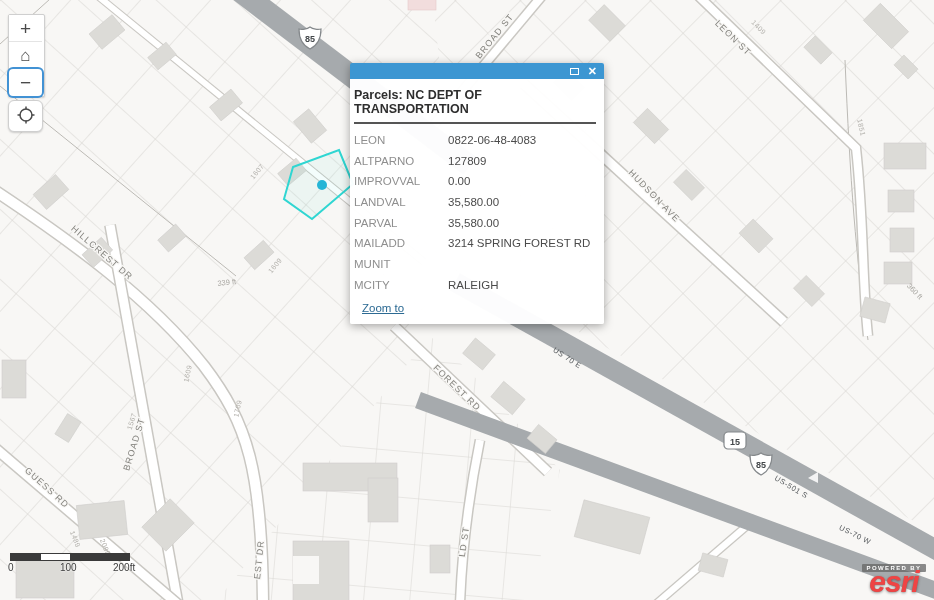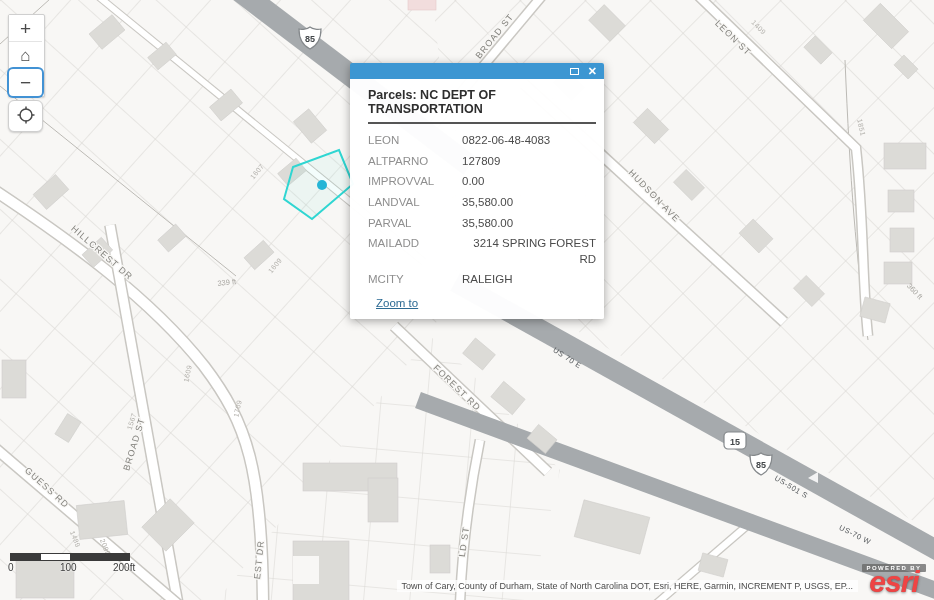--- a/index.html
+++ b/index.html
@@ -34,21 +34,21 @@
   .locate-btn{position:absolute;left:8px;top:100px;width:35px;height:32px;background:#fff;
     border:1px solid #cfcfcf;border-radius:6px;box-shadow:0 1px 2px rgba(0,0,0,.18);cursor:pointer;padding:0;}
 
   
   .popup{position:absolute;left:350px;top:63px;width:254px;box-shadow:0 2px 10px rgba(0,0,0,.35);
     border-radius:2px;overflow:hidden;z-index:10;}
   .popup-header{height:16px;background:#3c96d2;display:flex;align-items:center;justify-content:flex-end;
     padding:0 7px;gap:9px;}
   .dock-btn{width:9px;height:7px;border:1.5px solid #fff;background:transparent;padding:0;cursor:pointer;display:block;}
   .close-btn{color:#fff;font-size:11px;font-weight:bold;line-height:1;background:none;border:0;padding:0;cursor:pointer;}
-  .popup-body{background:rgba(255,255,255,.97);padding:7px 8px 8px 18px;}
+  .popup-body{background:rgba(255,255,255,.97);padding:7px 8px 8px 4px;}
   .popup-title{font-size:12.5px;font-weight:bold;color:#2e2e2e;margin:2px 0 6px 0;}
   .popup-hr{border:0;border-top:2px solid #555;margin:0 0 9px 0;}
   .attr-row{display:flex;font-size:11.5px;line-height:1.32;margin-bottom:5.5px;}
   .attr-row .lbl{width:94px;flex:0 0 94px;color:#8f8f8f;}
   .attr-row .val{color:#4b4b4b;text-align:right;}
   .zoom-to{display:inline-block;margin-top:2px;font-size:11.5px;color:#2c6a93;text-decoration:underline;cursor:pointer;margin-left:8px;}
 
   
   .scalebar{position:absolute;left:10px;top:553px;width:150px;z-index:5;}
   .sb-bar{position:relative;width:118px;height:6px;border:1px solid #3a3a3a;background:#fff;display:flex;}
@@ -284,39 +284,42 @@
       </div>
       <div class="attr-row">
         <span class="lbl">PARVAL</span>
         <span class="val">35,580.00</span>
       </div>
       <div class="attr-row">
         <span class="lbl">MAILADD</span>
         <span class="val">3214 SPRING FOREST RD</span>
       </div>
       <div class="attr-row">
+        <span class="lbl">MUNIT</span>
+        <span class="val"></span>
+      </div>
+      <div class="attr-row">
         <span class="lbl">MCITY</span>
         <span class="val">RALEIGH</span>
       </div>
       <a class="zoom-to">Zoom to</a>
     </div>
   </div>
 
   <div class="scalebar">
     <div class="sb-bar">
       <div class="sb-seg" style="width:25%;background:#3a3a3a;"></div>
       <div class="sb-seg" style="width:25%;background:#ffffff;"></div>
       <div class="sb-seg" style="width:50%;background:#3a3a3a;"></div>
     </div>
     <div class="sb-labels">
       <span class="sb-l0">0</span>
       <span class="sb-l100">100</span>
       <span class="sb-l200">200ft</span>
     </div>
   </div>
 
-  <div class="attribution">Town of Cary, County of Durham, State of North Carolina DOT, Esri, HERE, Garmin, INCREMENT P, USGS, EP...</div>
   <div class="esri-logo">
     <span class="powered-by">POWERED BY</span>
     <div class="esri-brand">esri</div>
   </div>
 
 </div>
 
 </body></html>

